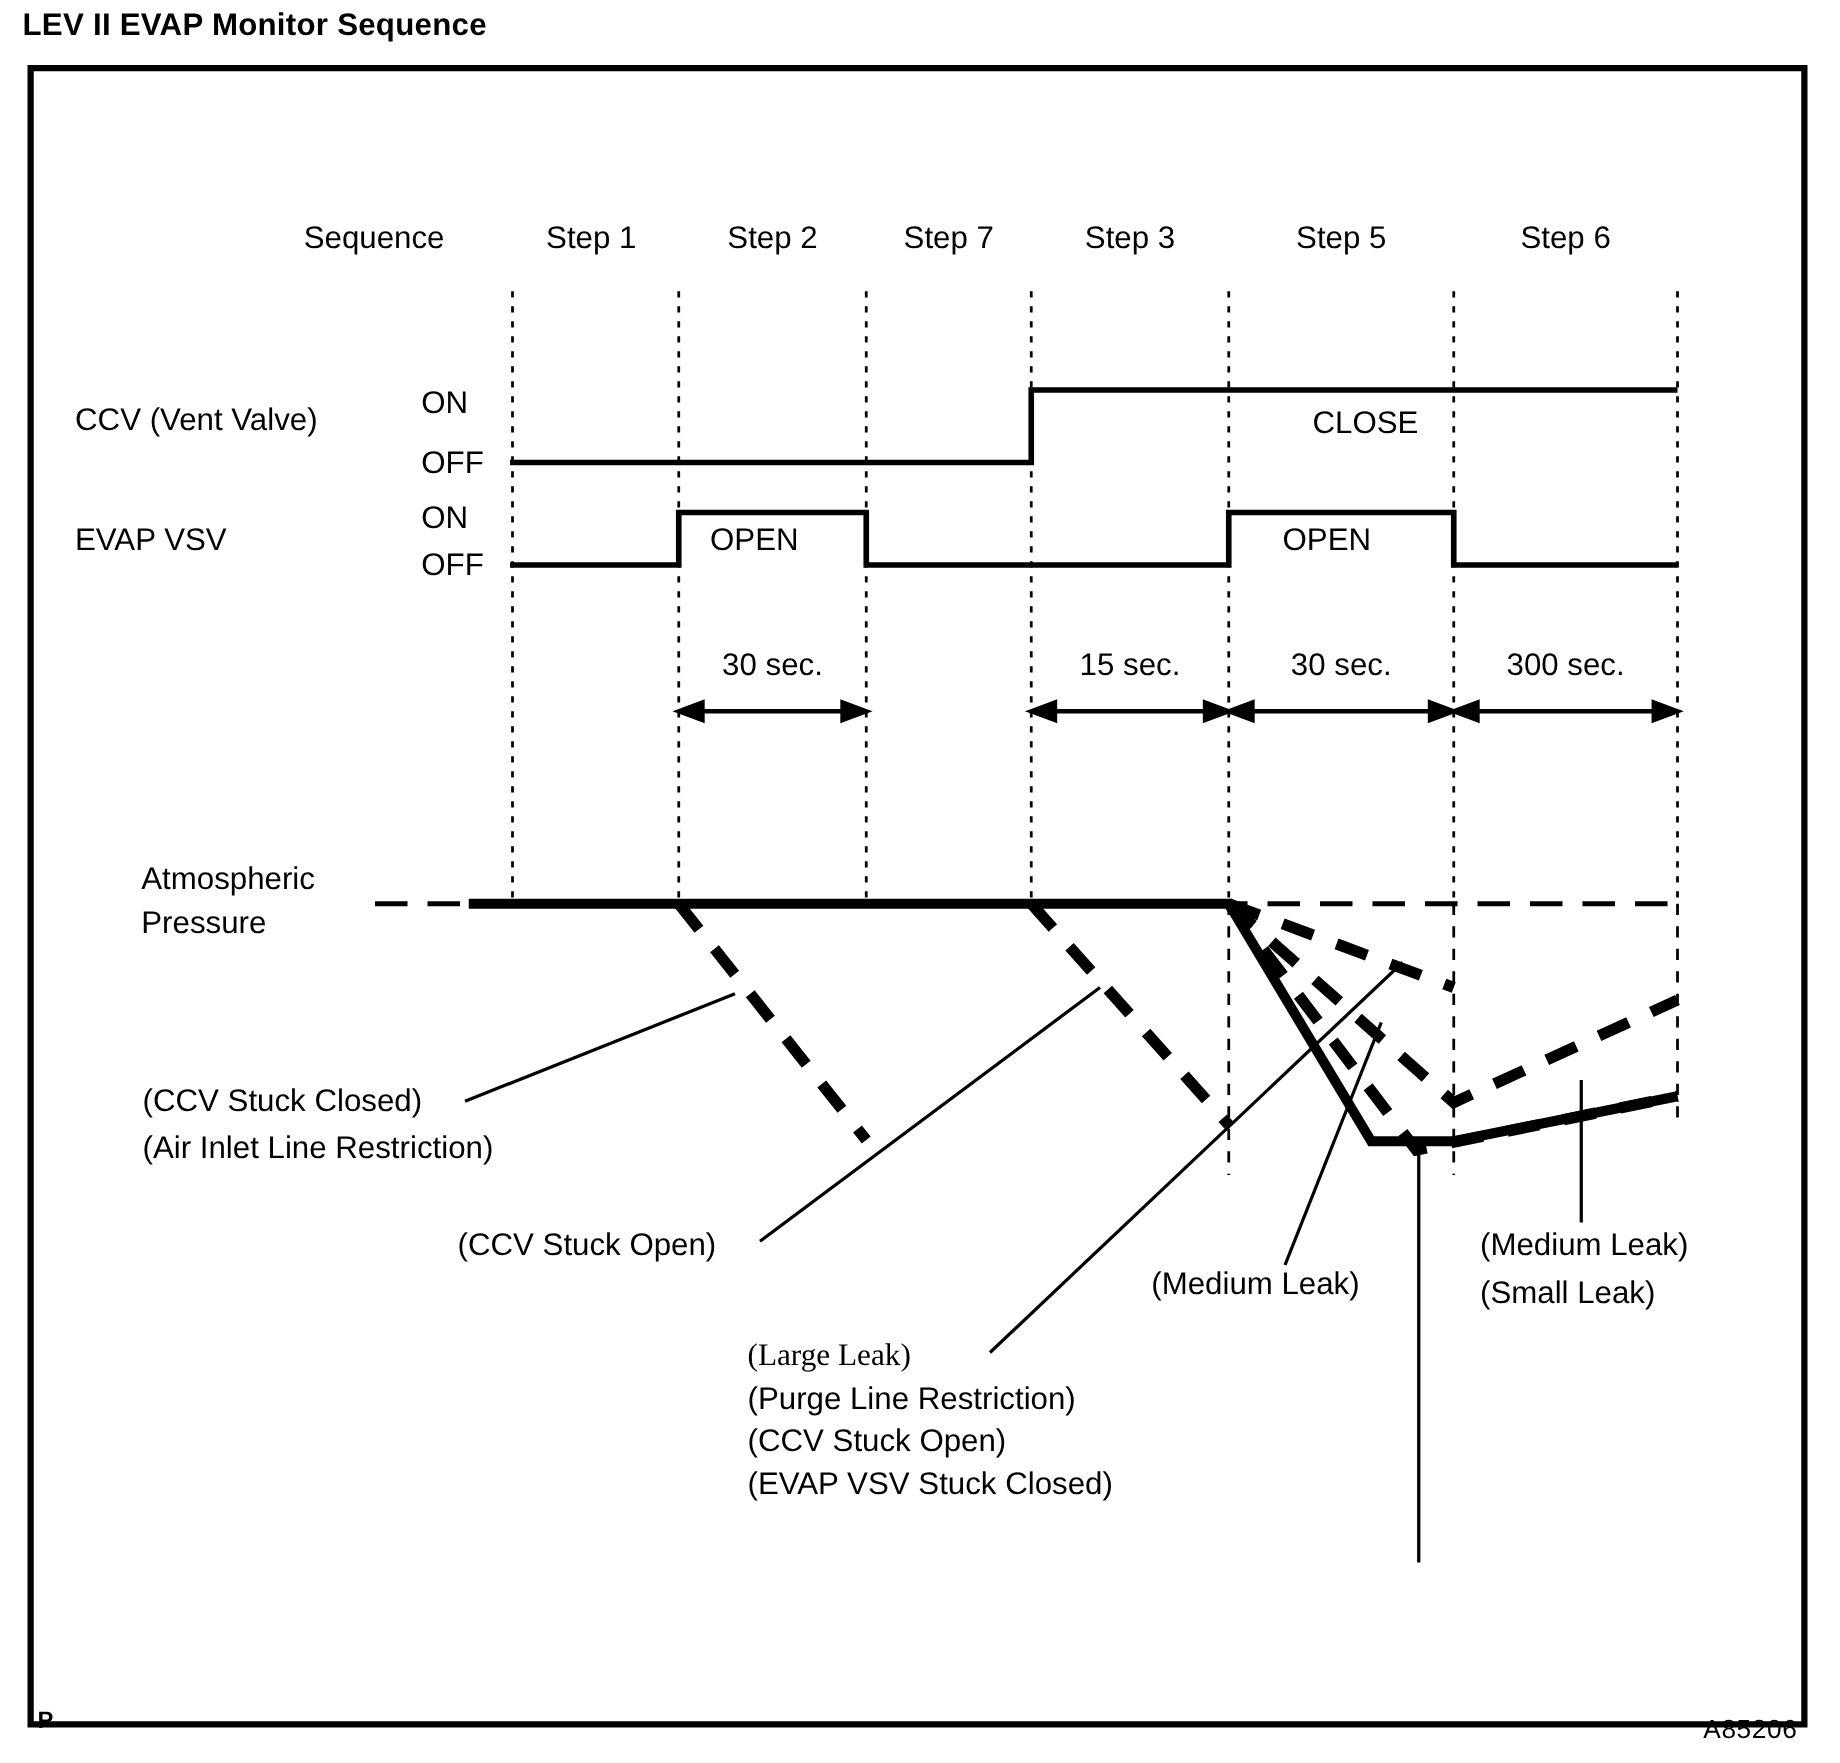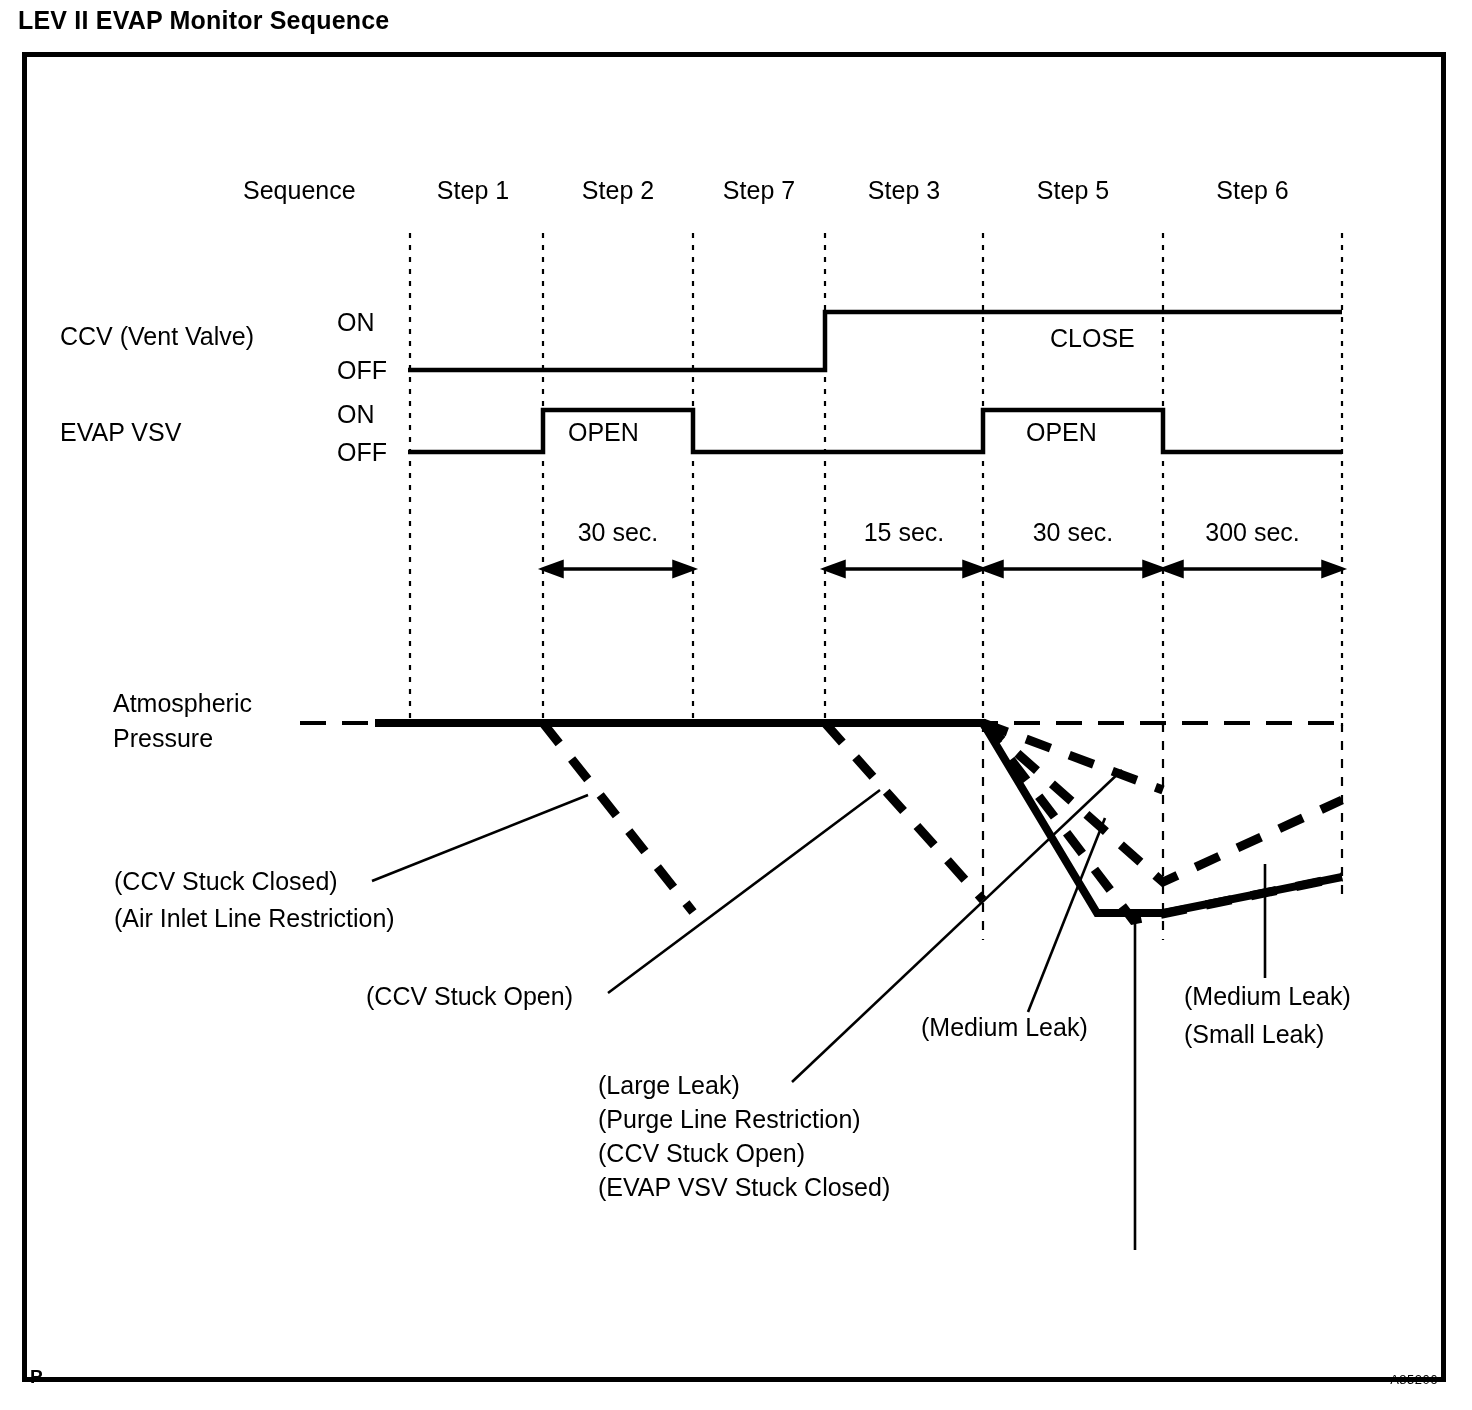--- a/index.html
+++ b/index.html
@@ -3,21 +3,21 @@
 <meta charset="utf-8">
 <style>
   html,body{margin:0;padding:0;background:#fff;}
   body{width:1472px;height:1410px;font-family:"Liberation Sans",sans-serif;color:#000;overflow:hidden;}
   #root{position:relative;width:1472px;height:1410px;}
   #title{position:absolute;left:18px;top:6px;font-size:25px;font-weight:bold;letter-spacing:0.2px;}
   #frame{position:absolute;left:22px;top:52px;width:1424px;height:1330px;border:5px solid #000;box-sizing:border-box;background:#fff;}
   svg#canvas{position:absolute;left:0;top:0;width:1472px;height:1410px;}
   .lbl{position:absolute;font-size:25px;line-height:30px;white-space:pre;}
   #footer-p{position:absolute;left:30px;top:1366px;font-size:19px;font-weight:bold;}
-  #footer-code{position:absolute;right:34px;top:1372px;font-size:13px;letter-spacing:0.5px;}
+  #footer-code{position:absolute;right:34px;top:1372px;font-size:21px;letter-spacing:0.5px;}
   .step-lbl{position:absolute;font-size:25px;text-align:center;}
   .seq-lbl{position:absolute;font-size:25px;}
   .onoff{position:absolute;font-size:25px;line-height:31px;text-align:left;}
   .rowname{position:absolute;font-size:25px;text-align:left;}
   .wavetxt{position:absolute;font-size:25px;}
   .timetxt{position:absolute;font-size:25px;text-align:center;}
 </style>
 </head>
 <body>
 
@@ -53,21 +53,21 @@
   <div class="timetxt" style="left:1163px;top:518px;width:179px;">300 sec.</div>
 
   <div class="lbl" style="left:113px;top:688px;">Atmospheric</div>
   <div class="lbl" style="left:113px;top:723px;">Pressure</div>
 
   <div class="lbl" style="left:114px;top:866px;">(CCV Stuck Closed)</div>
   <div class="lbl" style="left:114px;top:903px;">(Air Inlet Line Restriction)</div>
 
   <div class="lbl" style="left:366px;top:981px;">(CCV Stuck Open)</div>
 
-  <div class="lbl" style="left:598px;top:1070px;">(Large Leak)</div>
+  <div class="lbl" style="left:598px;top:1070px;font-family:Liberation Serif, serif;">(Large Leak)</div>
   <div class="lbl" style="left:598px;top:1104px;">(Purge Line Restriction)</div>
   <div class="lbl" style="left:598px;top:1138px;">(CCV Stuck Open)</div>
   <div class="lbl" style="left:598px;top:1172px;">(EVAP VSV Stuck Closed)</div>
 
   <div class="lbl" style="left:921px;top:1012px;">(Medium Leak)</div>
 
   <div class="lbl" style="left:1184px;top:981px;">(Medium Leak)</div>
   <div class="lbl" style="left:1184px;top:1019px;">(Small Leak)</div>
 
 

